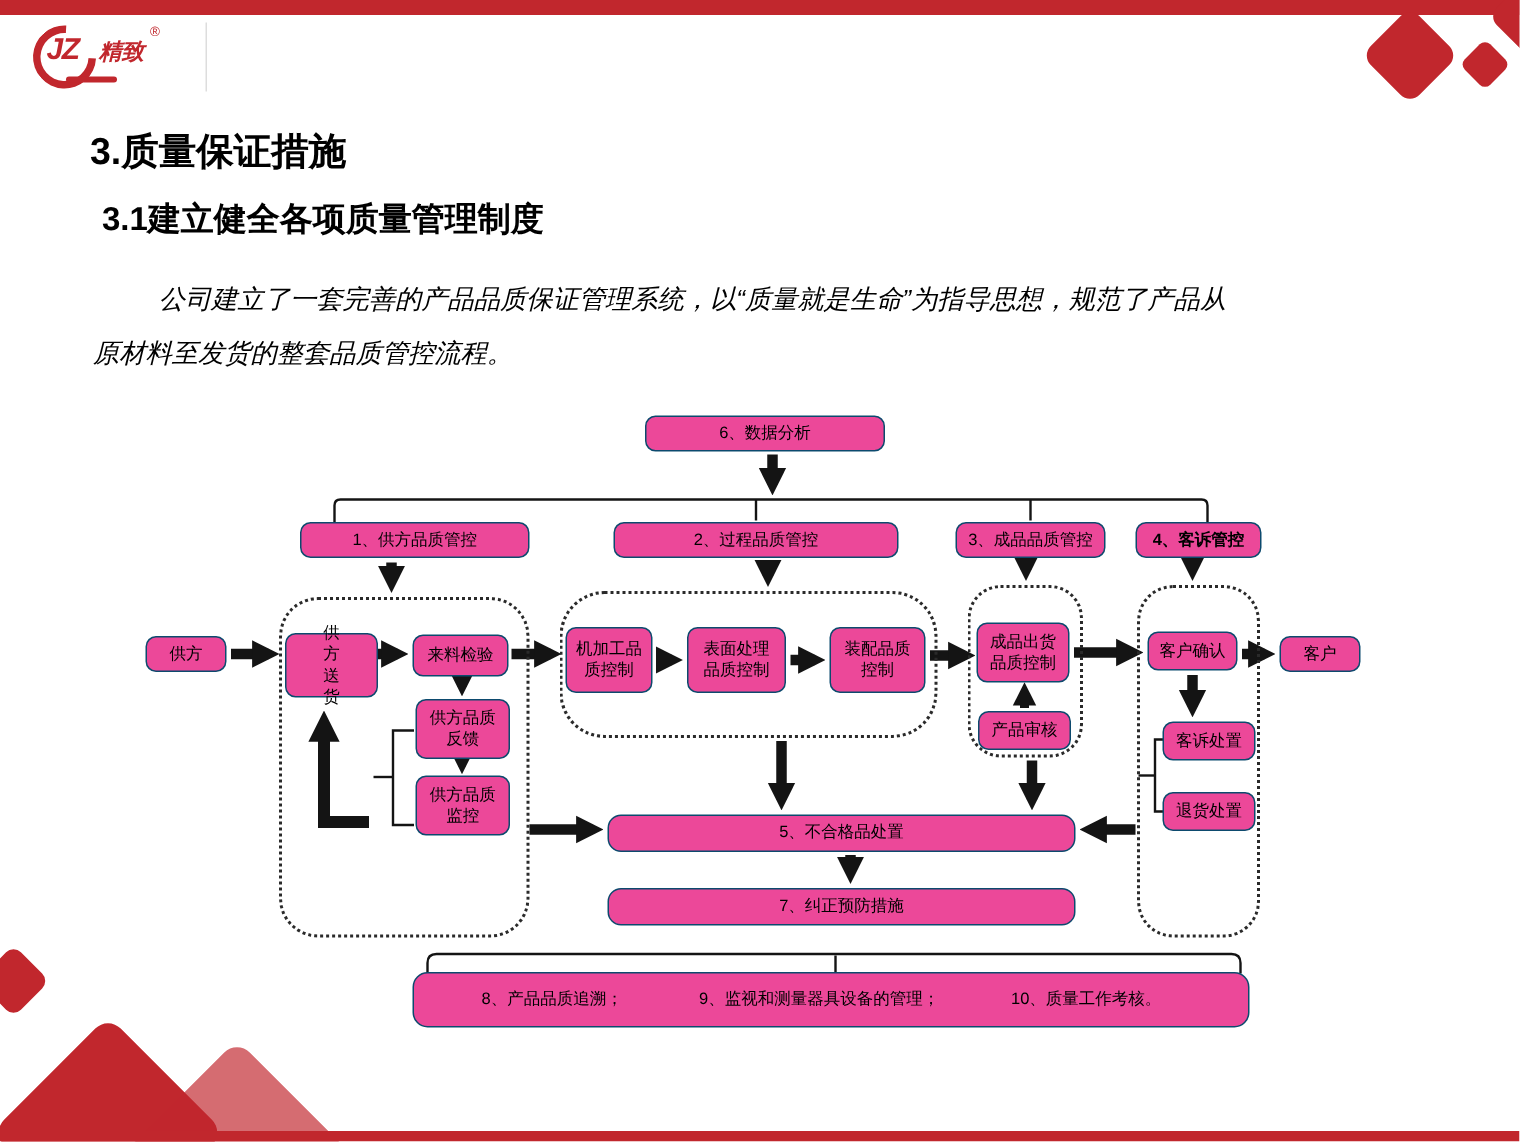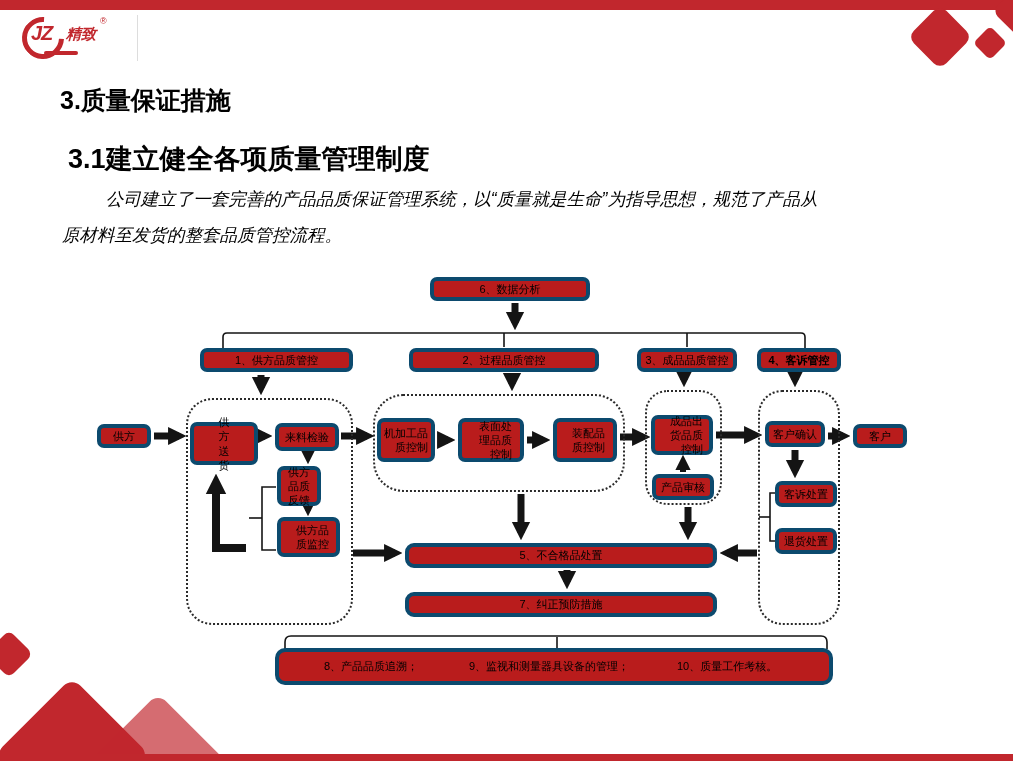--- a/index.html
+++ b/index.html
@@ -21,30 +21,30 @@
   .logo{position:absolute;left:20px;top:13px;width:110px;height:50px;}
   .logo-c{position:absolute;left:2px;top:4px;width:32px;height:32px;border:5px solid #c1272d;border-top-color:transparent;border-radius:50%;transform:rotate(48deg);}
   .logo-jz{position:absolute;left:11px;top:9px;color:#c1272d;font-weight:bold;font-style:italic;font-size:20px;letter-spacing:-1px;}
   .logo-swoosh{position:absolute;left:24px;top:38px;width:34px;height:4px;background:#c1272d;border-radius:2px;}
   .logo-brand{position:absolute;left:46px;top:12px;color:#c1272d;font-weight:bold;font-style:italic;font-size:15px;}
   .logo-reg{position:absolute;left:80px;top:3px;color:#c1272d;font-size:9px;}
   .logo-sep{position:absolute;left:137px;top:15px;width:1px;height:46px;background:#ddd;}
 
   
   .title{position:absolute;left:60px;top:84px;font-size:25px;font-weight:bold;color:#000;}
-  .subtitle{position:absolute;left:68px;top:141px;font-size:27px;font-weight:bold;color:#000;}
+  .subtitle{position:absolute;left:68px;top:131px;font-size:22px;font-weight:bold;color:#000;}
   .para{position:absolute;left:62px;top:181px;width:900px;font-size:17.5px;line-height:36px;color:#000;font-style:italic;}
   .para .l1{display:block;text-indent:2.5em;}
   .para .l2{display:block;}
 
   
   .flow{position:absolute;left:0;top:0;width:1013px;height:761px;}
   .flow svg{position:absolute;left:0;top:0;}
-  .node{position:absolute;display:flex;align-items:center;justify-content:center;text-align:right;
-        background:#b91c1c;border:4px solid #0c4a6e;border-radius:7px;font-size:11px;line-height:1.3;
+  .node{position:absolute;display:flex;align-items:center;justify-content:center;text-align:center;
+        background:#ec4899;border:1px solid #0c4a6e;border-radius:7px;font-size:11px;line-height:1.3;
         color:#000;box-sizing:border-box;z-index:3;}
   .dcon{position:absolute;border:2px dotted #2a2a2a;border-radius:26px;box-sizing:border-box;z-index:1;}
   .barlabel{position:absolute;top:0;height:100%;display:flex;align-items:center;font-size:11px;color:#000;}
 </style>
 </head>
 <body>
 <div id="slide">
 
   <div class="topbar"></div>
   <div class="diamond d-big"></div>
@@ -131,21 +131,21 @@
     <div class="node" style="left:430px;top:277px;width:160px;height:24px;">6、数据分析</div>
 
     <div class="node" style="left:200px;top:348px;width:153px;height:24px;">1、供方品质管控</div>
     <div class="node" style="left:409px;top:348px;width:190px;height:24px;">2、过程品质管控</div>
     <div class="node" style="left:637px;top:348px;width:100px;height:24px;">3、成品品质管控</div>
     <div class="node" style="left:757px;top:348px;width:84px;height:24px;font-weight:bold;">4、客诉管控</div>
 
     <div class="node" style="left:97px;top:424px;width:54px;height:24px;">供方</div>
     <div class="node" style="left:190px;top:422px;width:55px;height:43px;padding:0 30px;">供方送货</div>
     <div class="node" style="left:275px;top:423px;width:64px;height:28px;">来料检验</div>
-    <div class="node" style="left:277px;top:466px;width:44px;height:40px;padding:0 7px;">供方品质反馈</div>
+    <div class="node" style="left:277px;top:466px;width:63px;height:40px;padding:0 7px;">供方品质反馈</div>
     <div class="node" style="left:277px;top:517px;width:63px;height:40px;padding:0 7px;">供方品质监控</div>
 
     <div class="node" style="left:377px;top:418px;width:58px;height:44px;padding:0 3px;">机加工品质控制</div>
     <div class="node" style="left:458px;top:418px;width:66px;height:44px;padding:0 8px;">表面处理品质控制</div>
     <div class="node" style="left:553px;top:418px;width:64px;height:44px;padding:0 8px;">装配品质控制</div>
 
     <div class="node" style="left:651px;top:415px;width:62px;height:40px;padding:0 6px;">成品出货品质控制</div>
     <div class="node" style="left:652px;top:474px;width:62px;height:26px;">产品审核</div>
 
     <div class="node" style="left:765px;top:421px;width:60px;height:26px;">客户确认</div>

